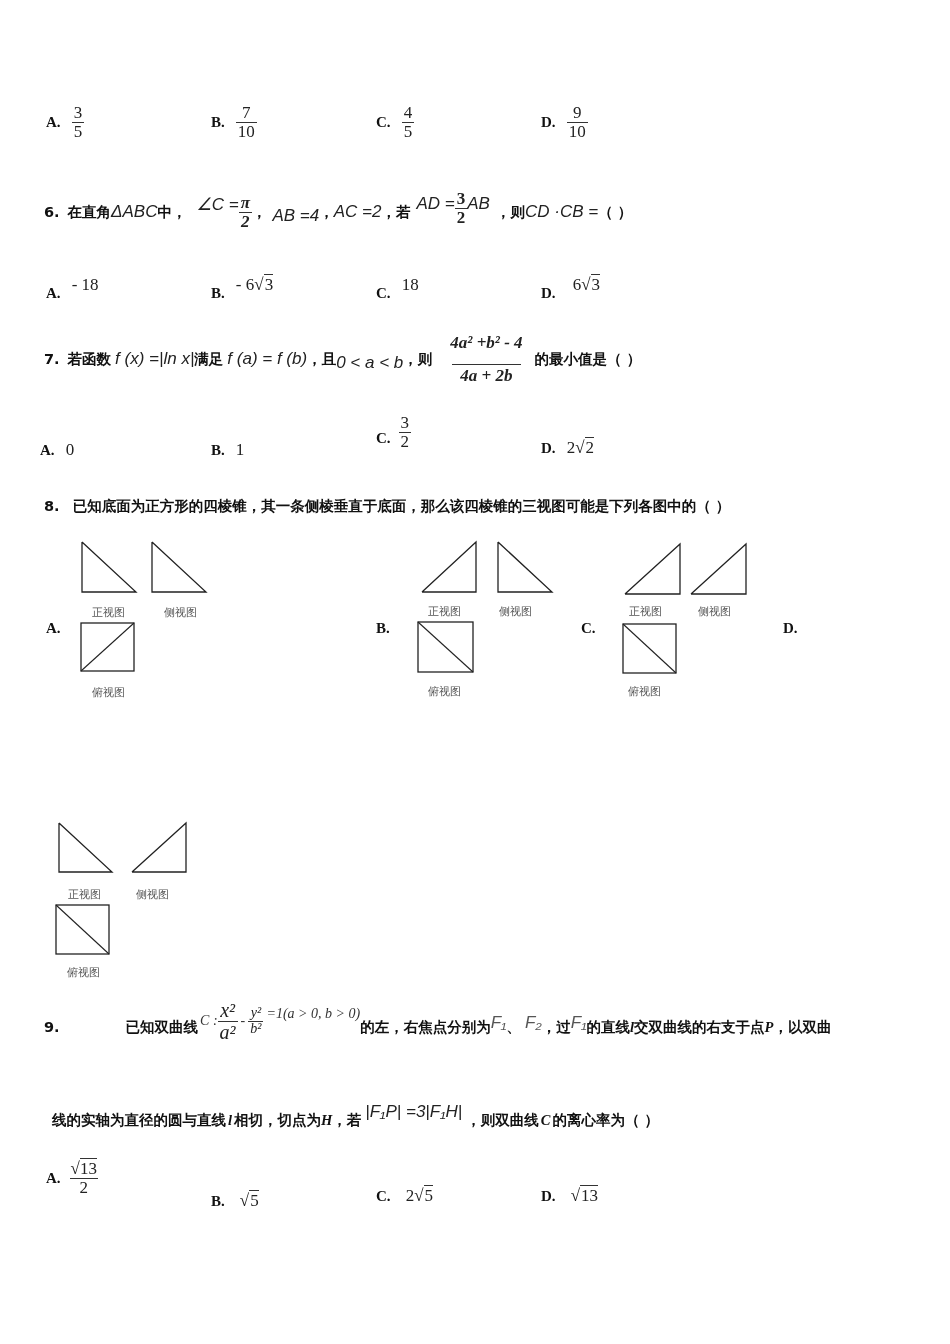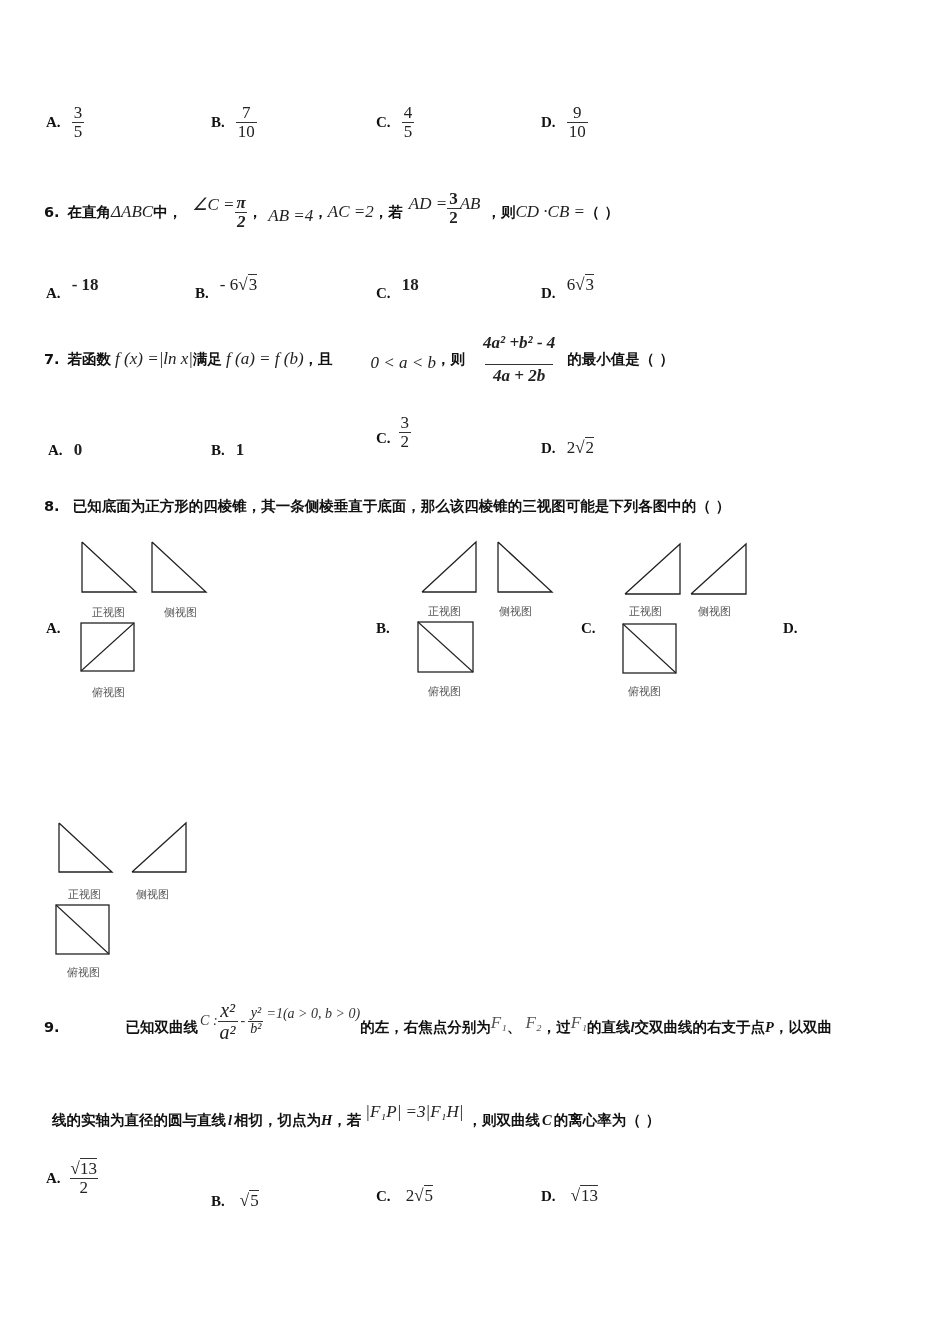--- a/index.html
+++ b/index.html
@@ -1,21 +1,21 @@
 <!DOCTYPE html>
 <html><head>
 <meta charset="utf-8">
 <style>
   html, body { margin:0; padding:0; background:#ffffff; }
   body { width:950px; height:1344px; position:relative; overflow:hidden; color:#111;
          font-family:"DejaVu Sans", sans-serif; }
   .abs { position:absolute; }
   .q { font-weight:bold; font-size:14.5px; white-space:nowrap; }
-  .math { font-family:Liberation Serif, serif; font-weight:normal; font-size:17px; font-style:italic; color:#222; }
-  .mathn { font-family:"Liberation Serif", "DejaVu Serif", serif; font-weight:bold; font-size:17px; color:#222; }
+  .math { font-family:Liberation Sans, sans-serif; font-weight:normal; font-size:17px; font-style:italic; color:#222; }
+  .mathn { font-family:"Liberation Serif", "DejaVu Serif", serif; font-weight:normal; font-size:17px; color:#222; }
   .lbl { font-family:"Liberation Serif", "DejaVu Serif", serif; font-weight:bold; font-size:15px; }
   .frac { display:inline-flex; flex-direction:column; align-items:center; vertical-align:middle; font-family:"Liberation Serif","DejaVu Serif",serif; font-size:17px; color:#222; line-height:1.05; }
   .frac .num { padding:0 2px; }
   .frac .den { border-top:1px solid #333; padding:0 2px; }
   .sqrt { font-family:"Liberation Serif","DejaVu Serif",serif; font-size:17px; color:#222; }
   .sqrt .rad { border-top:1px solid #333; padding-left:1px; }
   .view-label { font-size:11px; color:#555; font-family:"DejaVu Sans", sans-serif; letter-spacing:0px; }
   svg line, svg polyline, svg rect { stroke:#222; fill:none; }
 </style>
 </head>
@@ -76,52 +76,52 @@
   <span style="margin-left:6px;">，则</span>
   <span class="math">CD ·CB =</span>
   <span>（  ）</span>
 </div>
 
 <div>
   <div class="abs" style="left:46px;top:275px;">
     <span class="lbl" style="position:relative;top:8px;">A.</span>
     <span class="mathn" style="margin-left:6px;">- 18</span>
   </div>
-  <div class="abs" style="left:195px;top:275px;">
+  <div class="abs" style="left:211px;top:275px;">
     <span class="lbl" style="position:relative;top:8px;">B.</span>
     <span class="sqrt" style="margin-left:6px;"><span>- 6</span>√<span class="rad">3</span></span>
   </div>
   <div class="abs" style="left:376px;top:275px;">
     <span class="lbl" style="position:relative;top:8px;">C.</span>
     <span class="mathn" style="margin-left:6px;">18</span>
   </div>
   <div class="abs" style="left:541px;top:275px;">
     <span class="lbl" style="position:relative;top:8px;">D.</span>
-    <span class="sqrt" style="margin-left:6px;"><span>6</span>√<span class="rad">3</span></span>
+    <span class="sqrt" style="margin-left:12px;"><span>6</span>√<span class="rad">3</span></span>
   </div>
 </div>
 
 <div class="abs q" style="left:44px;top:332px;display:flex;align-items:center;height:54px;">
   <span>7.</span>
   <span style="margin-left:8px;">若函数</span>
   <span class="math" style="margin-left:4px;">f (x) =|ln x|</span>
   <span>满足</span>
   <span class="math" style="margin-left:4px;">f (a) = f (b)</span>
   <span>，且</span>
-  <span class="math" style="position:relative;top:4px;margin-left:38px;">0 &lt; a &lt; b</span>
+  <span class="math" style="position:relative;top:4px;">0 &lt; a &lt; b</span>
   <span>，则</span>
   <span class="frac" style="font-style:italic;margin-left:10px;margin-right:4px;">
       <span class="num" style="padding:0 8px 12px;">4a² +b² - 4</span>
       <span class="den" style="padding:2px 8px 0;">4a + 2b</span>
     </span>
   <span>的最小值是（  ）</span>
 </div>
 
 <div>
-  <div class="abs" style="left:48px;top:440px;">
+  <div class="abs" style="left:40px;top:440px;">
     <span class="lbl">A.</span>
     <span class="mathn" style="margin-left:6px;">0</span>
   </div>
   <div class="abs" style="left:211px;top:440px;">
     <span class="lbl">B.</span>
     <span class="mathn" style="margin-left:6px;">1</span>
   </div>
   <div class="abs" style="left:376px;top:414px;display:flex;align-items:flex-end;">
     <span class="lbl" style="margin-bottom:4px;">C.</span>
     <span class="frac" style="margin-left:8px;">

